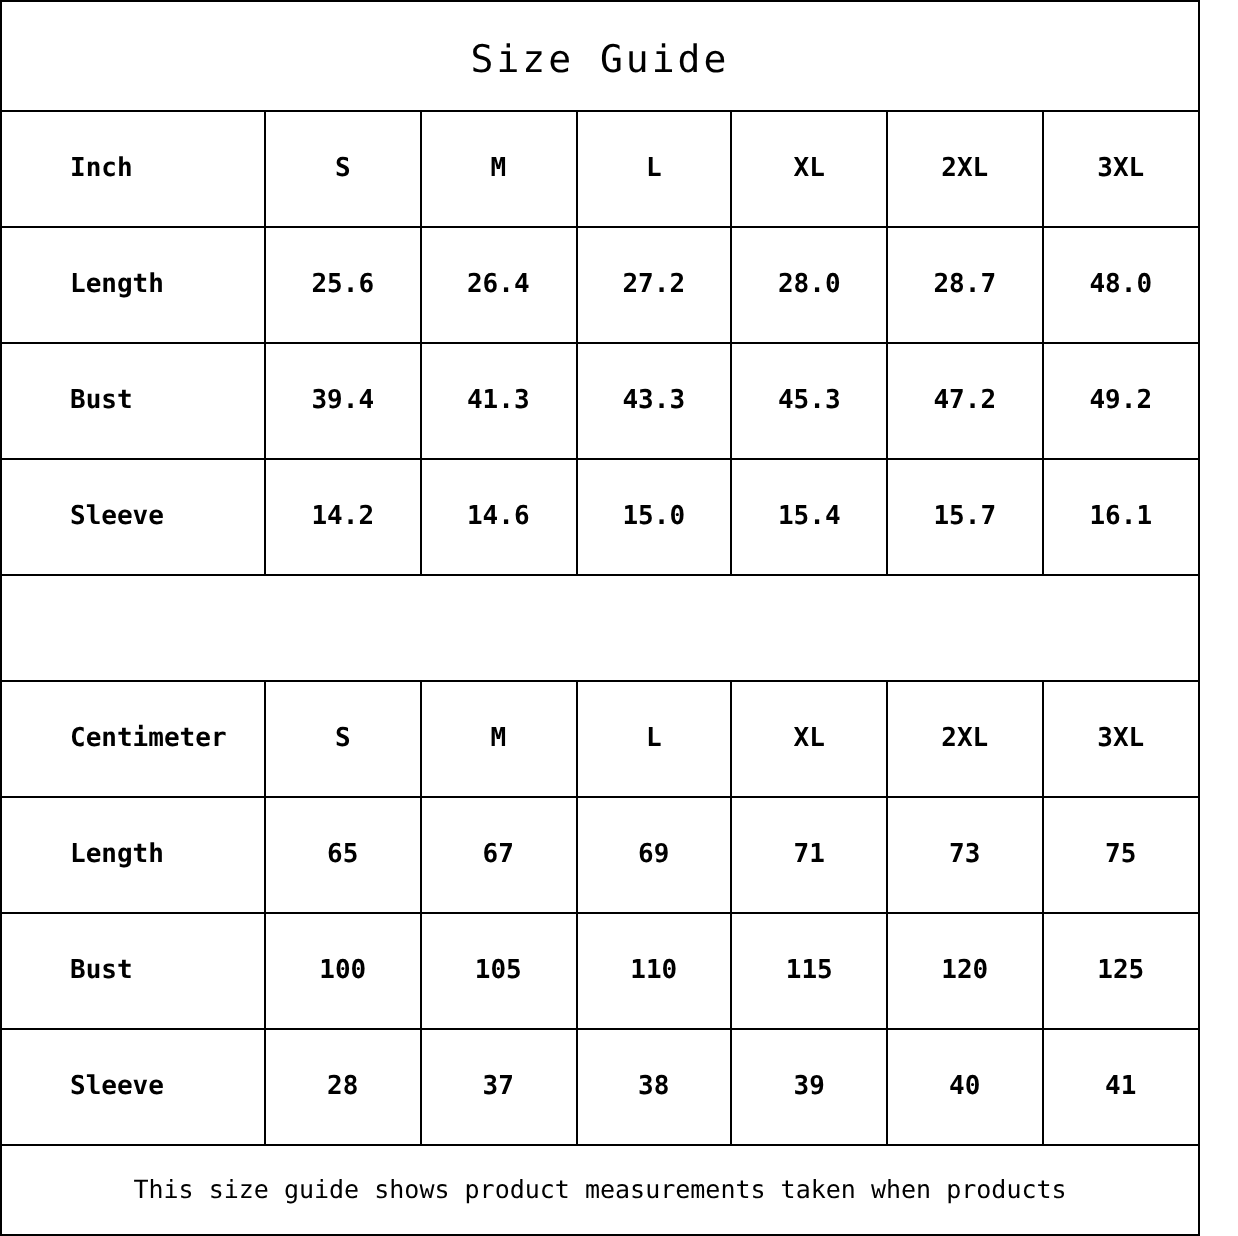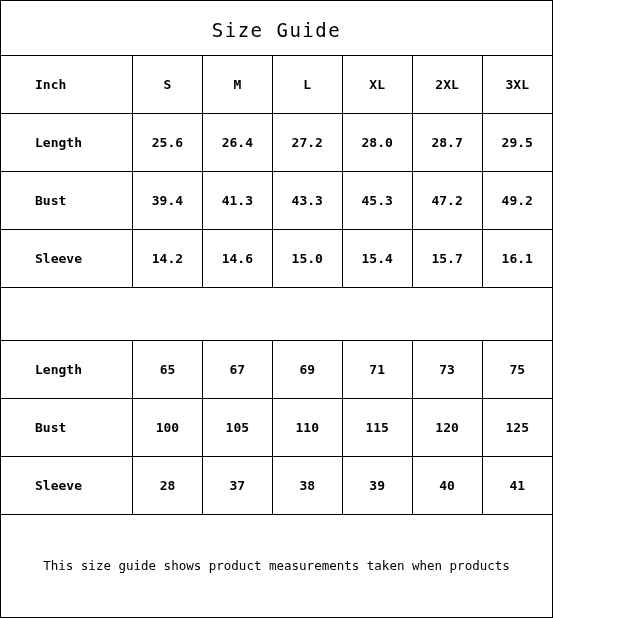--- a/index.html
+++ b/index.html
@@ -8,21 +8,21 @@
   }
   body {
     width: 619px;
     height: 618px;
     background: #ffffff;
     font-family: "DejaVu Sans Mono", monospace;
     color: #000000;
     overflow: hidden;
   }
   .page {
-    width: 553px;
+    width: 600px;
     height: 618px;
     position: relative;
     box-sizing: border-box;
     border: 1px solid #000000;
     background: #ffffff;
     display: flex;
     flex-direction: column;
   }
   .title {
     text-align: center;
@@ -95,21 +95,21 @@
         <td class="vline">2XL</td>
         <td>3XL</td>
       </tr>
       <tr>
         <td class="vline">Length</td>
         <td class="vline val">25.6</td>
         <td class="vline val">26.4</td>
         <td class="vline val">27.2</td>
         <td class="vline val">28.0</td>
         <td class="vline val">28.7</td>
-        <td class="val">29.5</td>
+        <td class="val">48.0</td>
       </tr>
       <tr>
         <td class="vline">Bust</td>
         <td class="vline val">39.4</td>
         <td class="vline val">41.3</td>
         <td class="vline val">43.3</td>
         <td class="vline val">45.3</td>
         <td class="vline val">47.2</td>
         <td class="val">49.2</td>
       </tr>
@@ -122,20 +122,29 @@
         <td class="vline val">15.7</td>
         <td class="val">16.1</td>
       </tr>
     </tbody>
   </table>
 
   <div class="spacer"></div>
 
   <table class="size-table">
     <tbody>
+      <tr>
+        <td class="vline">Centimeter</td>
+        <td class="vline">S</td>
+        <td class="vline">M</td>
+        <td class="vline">L</td>
+        <td class="vline">XL</td>
+        <td class="vline">2XL</td>
+        <td>3XL</td>
+      </tr>
       <tr>
         <td class="vline">Length</td>
         <td class="vline val">65</td>
         <td class="vline val">67</td>
         <td class="vline val">69</td>
         <td class="vline val">71</td>
         <td class="vline val">73</td>
         <td class="val">75</td>
       </tr>
       <tr>

